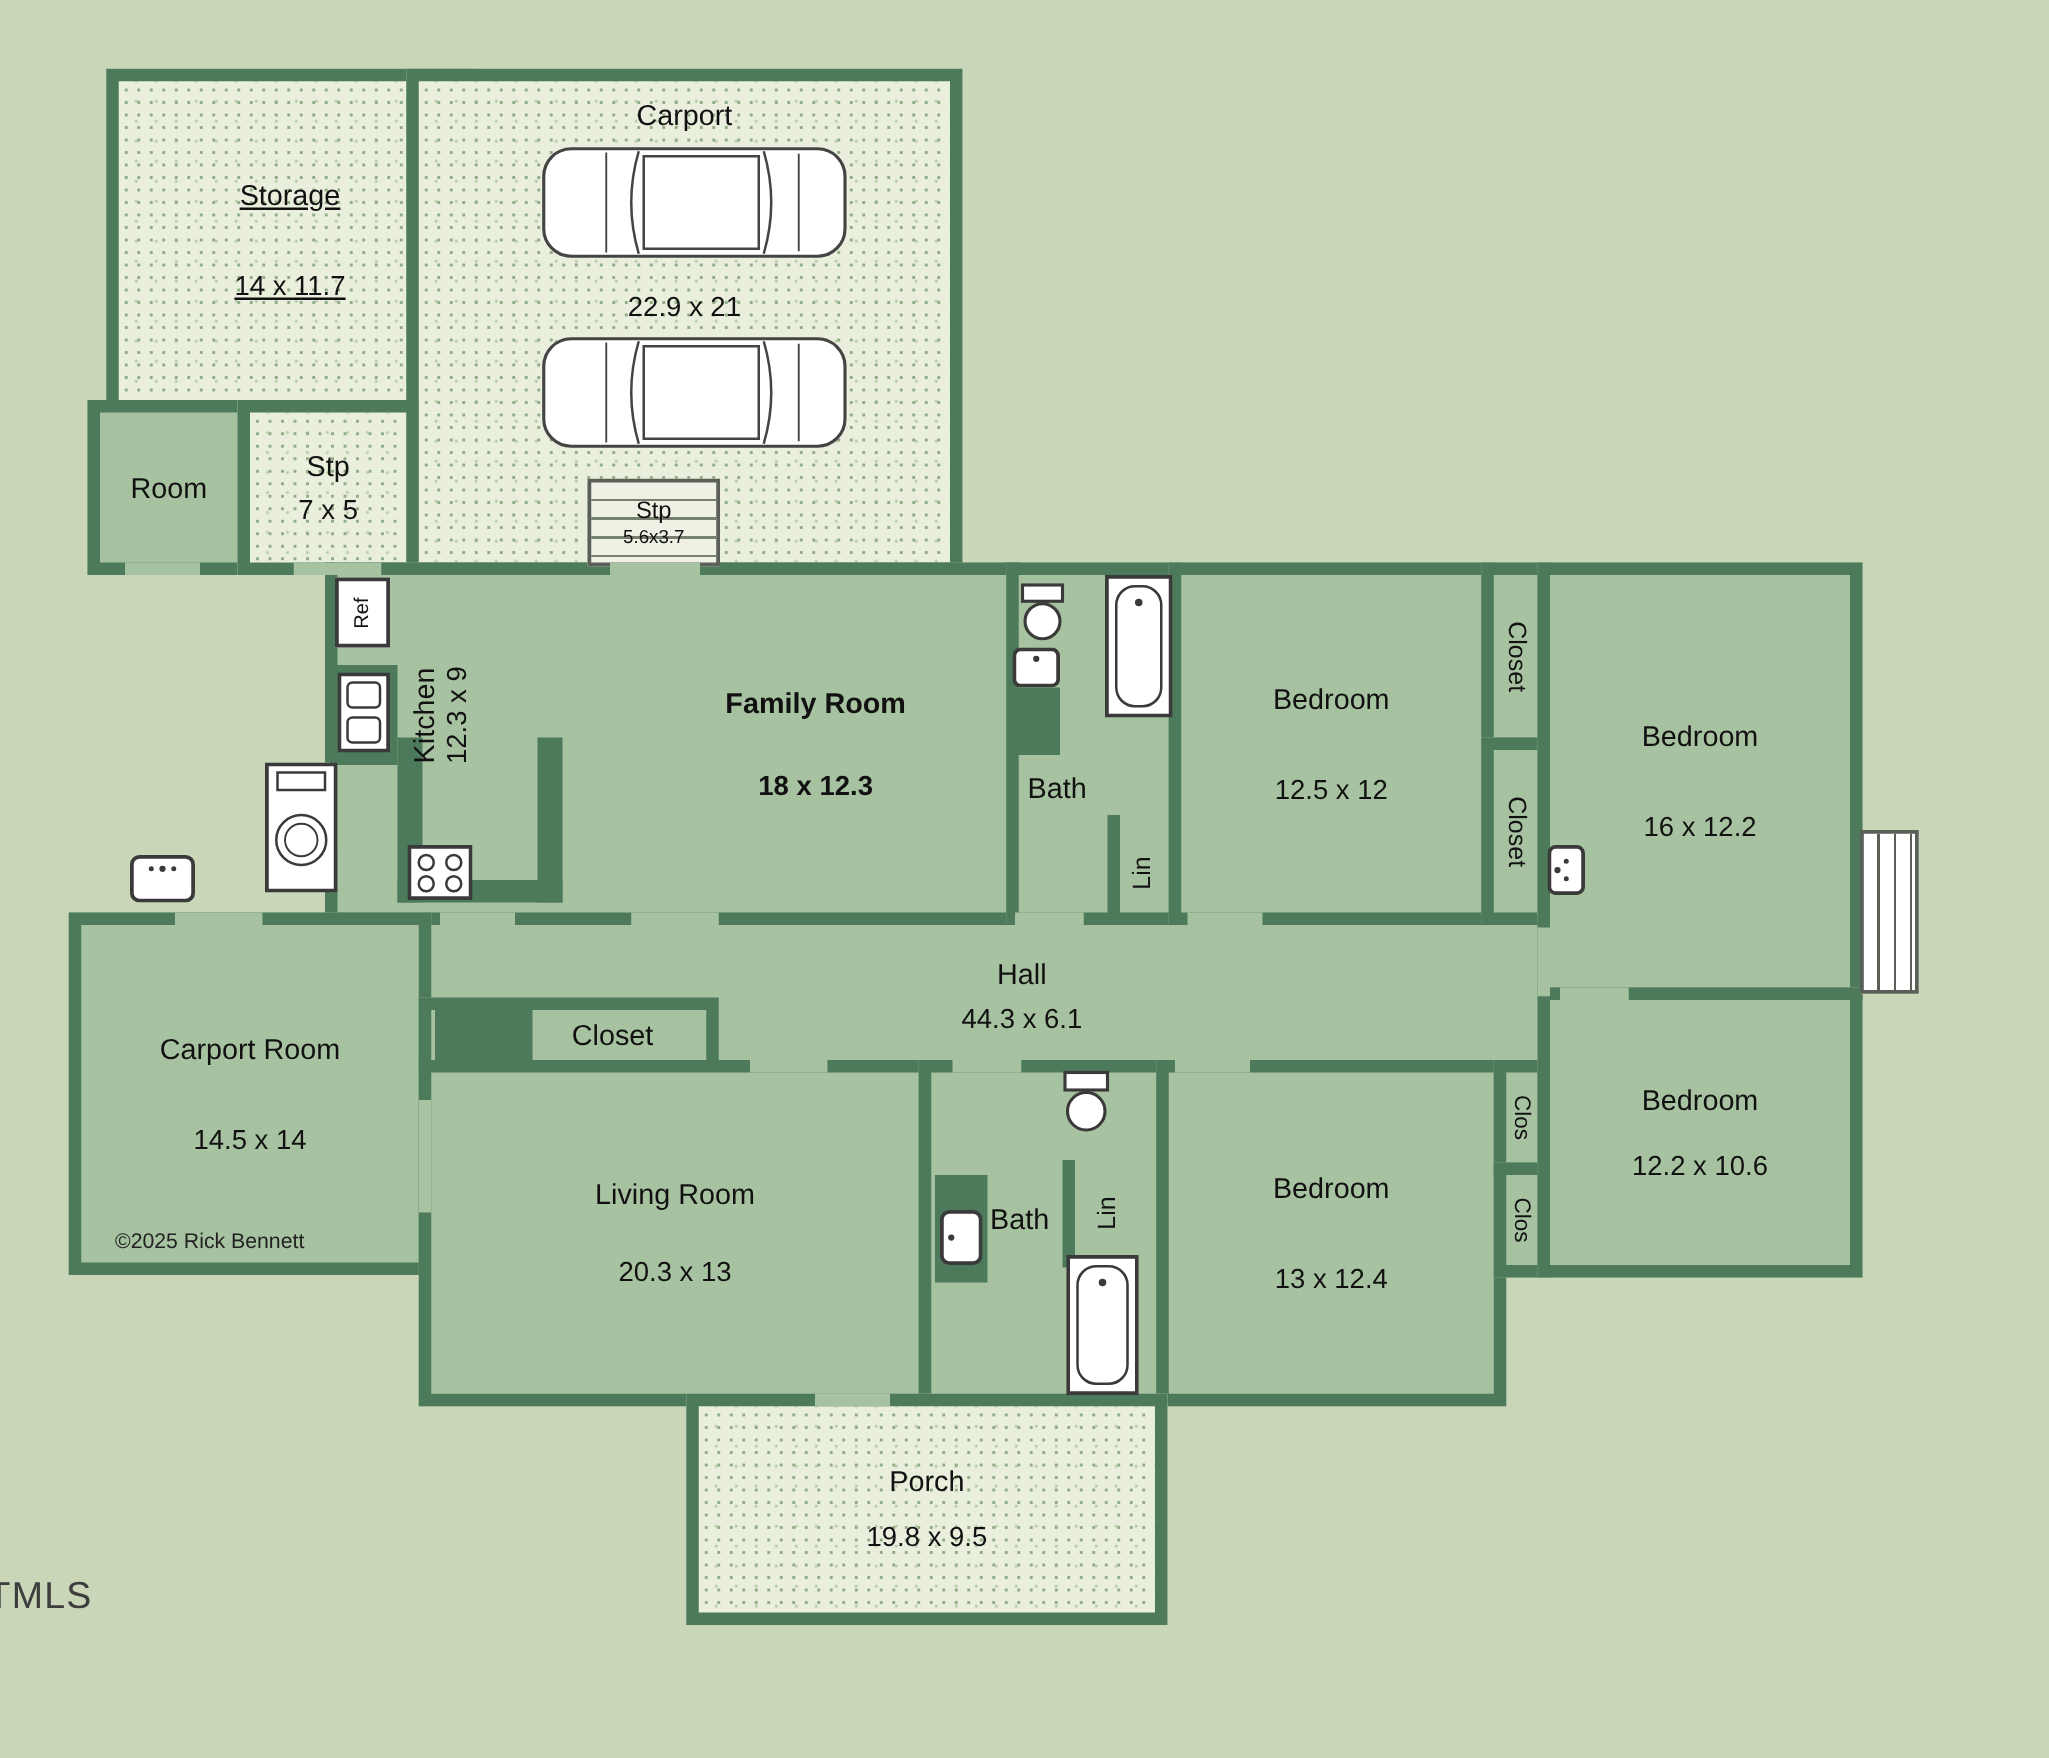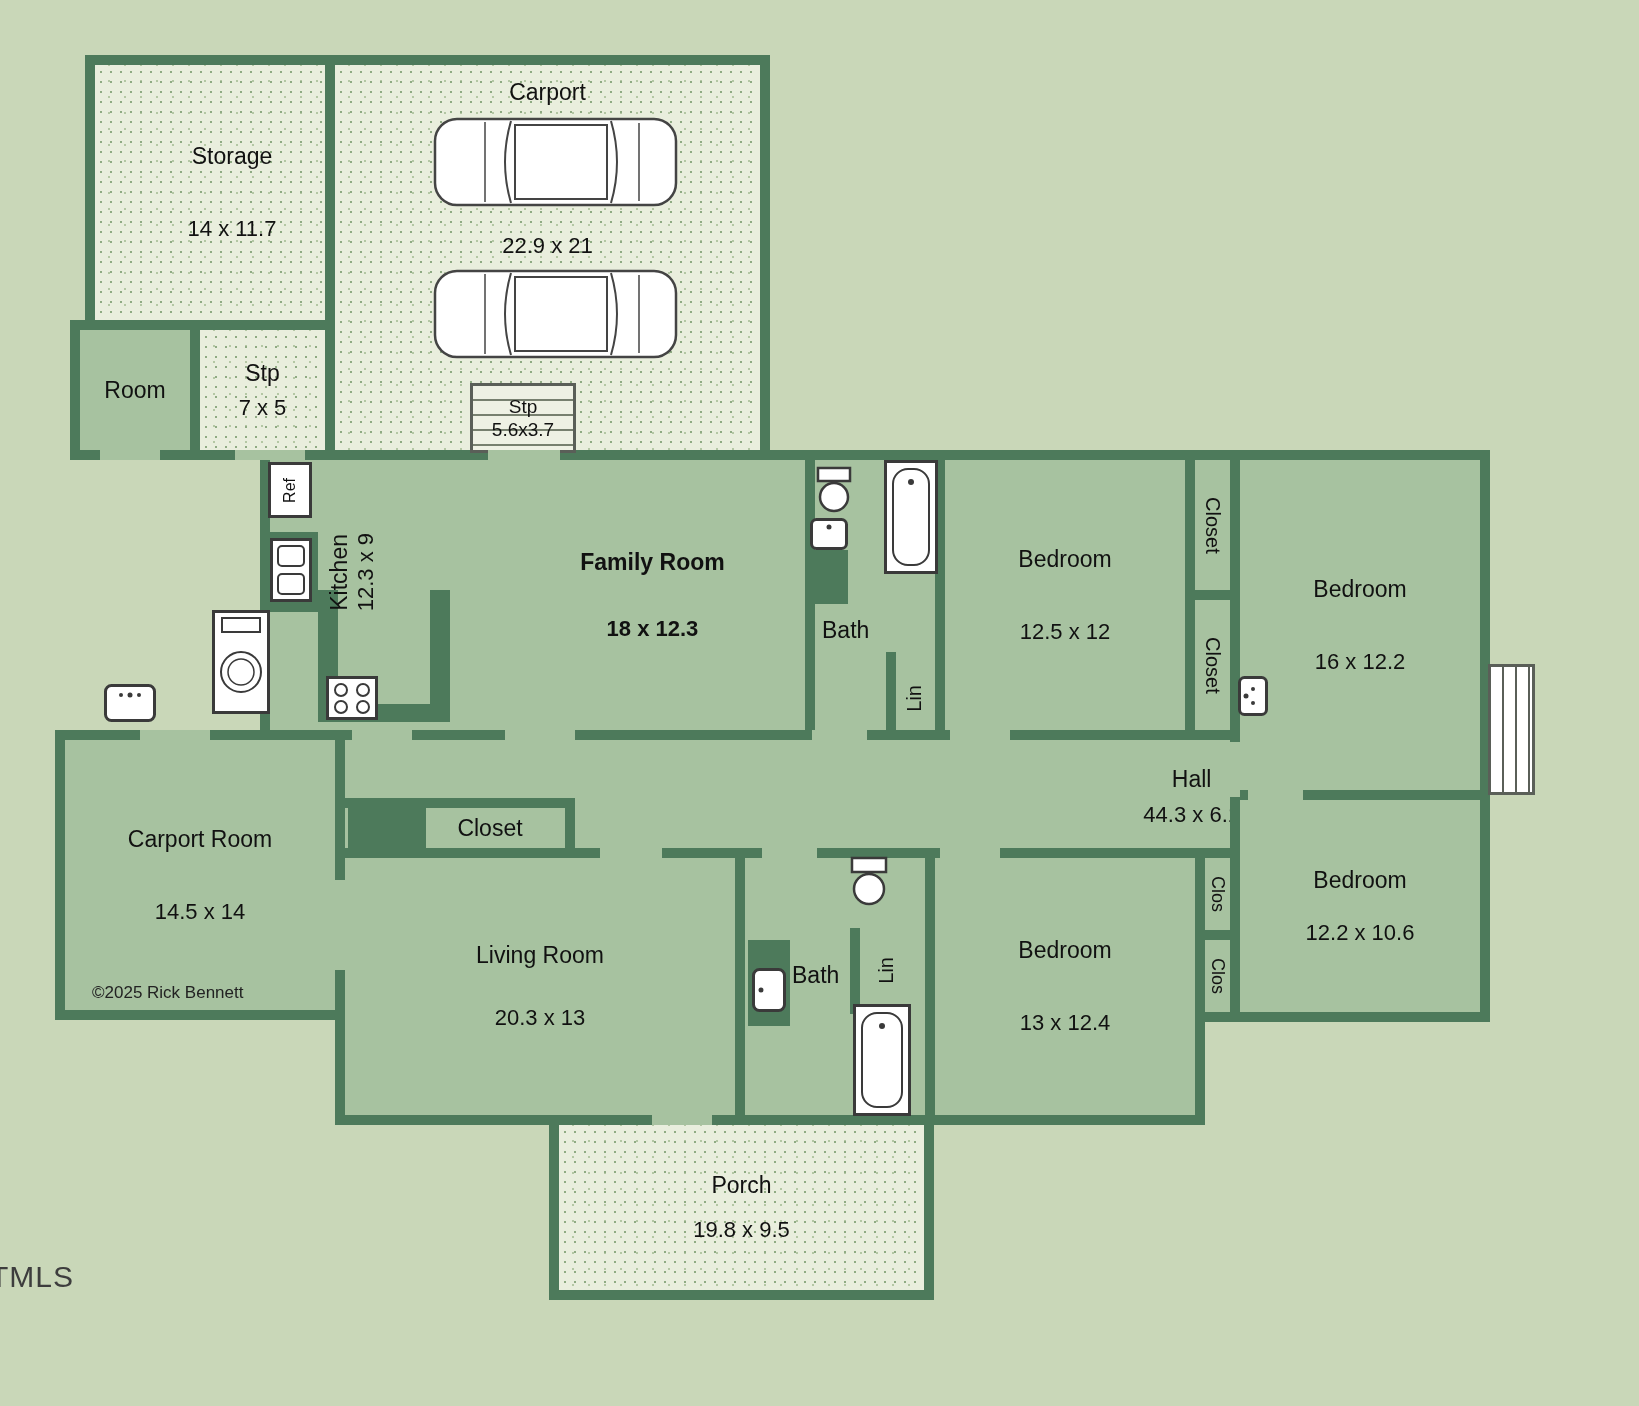--- a/index.html
+++ b/index.html
@@ -10,29 +10,29 @@
   .room{
     position:absolute;background:#a7c2a0;border:10px solid #4d7a5b;
     box-sizing:border-box;z-index:1;display:flex;align-items:center;justify-content:center;
   }
   .tex{
     background-color:#e9eedd;
     background-image:radial-gradient(#8fab83 1.1px, transparent 1.5px),
                      radial-gradient(#b4c7a4 1px, transparent 1.4px);
     background-size:10px 10px,16px 16px;background-position:1px 2px,6px 8px;
   }
-  .fillarea{position:absolute;background:#a7c2a0;z-index:0;display:flex;align-items:center;justify-content:flex-end;}
+  .fillarea{position:absolute;background:#a7c2a0;z-index:0;display:flex;align-items:center;justify-content:center;}
   .gap{position:absolute;background:#a7c2a0;z-index:2;}
   .wallblock{position:absolute;background:#4d7a5b;z-index:2;}
   .fixture{position:absolute;z-index:3;line-height:0;}
   .stack{display:flex;flex-direction:column;align-items:center;justify-content:center;gap:46px;text-align:center;}
   .name{font-size:23px;white-space:nowrap;}
   .dims{font-size:22px;white-space:nowrap;}
   .small .name{font-size:19px;}
-  .small .dims{font-size:19px;}
+  .small .dims{font-size:15px;}
   .vdown{writing-mode:vertical-rl;font-size:20px;white-space:nowrap;}
   .vup{writing-mode:vertical-rl;transform:rotate(180deg);font-size:20px;white-space:nowrap;}
   .vlabel{position:absolute;z-index:4;display:flex;align-items:center;justify-content:center;}
   .abslabel{position:absolute;z-index:4;font-size:23px;white-space:nowrap;}
   .stairs-h{
     position:absolute;z-index:2;background-color:#eef1e4;border:3px solid #5a5f58;box-sizing:border-box;
     background-image:repeating-linear-gradient(180deg, transparent 0 13px, #77806f 13px 15px);
     display:flex;align-items:center;justify-content:center;
   }
   .stairs-v{
@@ -45,21 +45,21 @@
   }
   .refbox .vup{font-size:16px;}
   .copyright{position:absolute;z-index:4;font-size:17px;color:#222;}
   .watermark{position:absolute;z-index:4;font-size:30px;color:#3d3d3d;letter-spacing:1px;}
 </style>
 </head>
 <body>
 
 <div class="canvas">
 
-  <div class="room tex" style="left:85px;top:55px;width:294px;height:275px;">
+  <div class="room tex" style="left:85px;top:55px;width:294px;height:275px;text-decoration:underline;">
     <div class="stack">
       <div class="name">Storage</div>
       <div class="dims">14 x 11.7</div>
     </div>
   </div>
 
   <div class="room tex" style="left:325px;top:55px;width:445px;height:405px;">
     <div class="abslabel" style="left:50%;top:14px;transform:translateX(-50%);">Carport</div>
     <div class="abslabel" style="left:50%;top:168px;transform:translateX(-50%);font-size:22px;">22.9 x 21</div>
 

